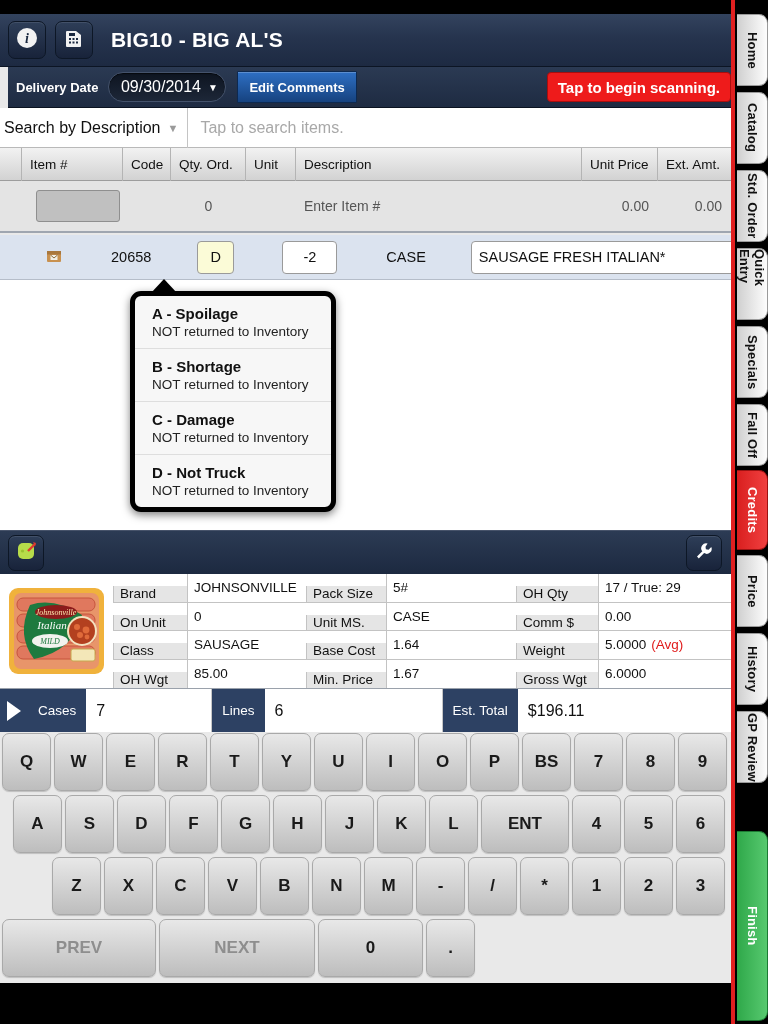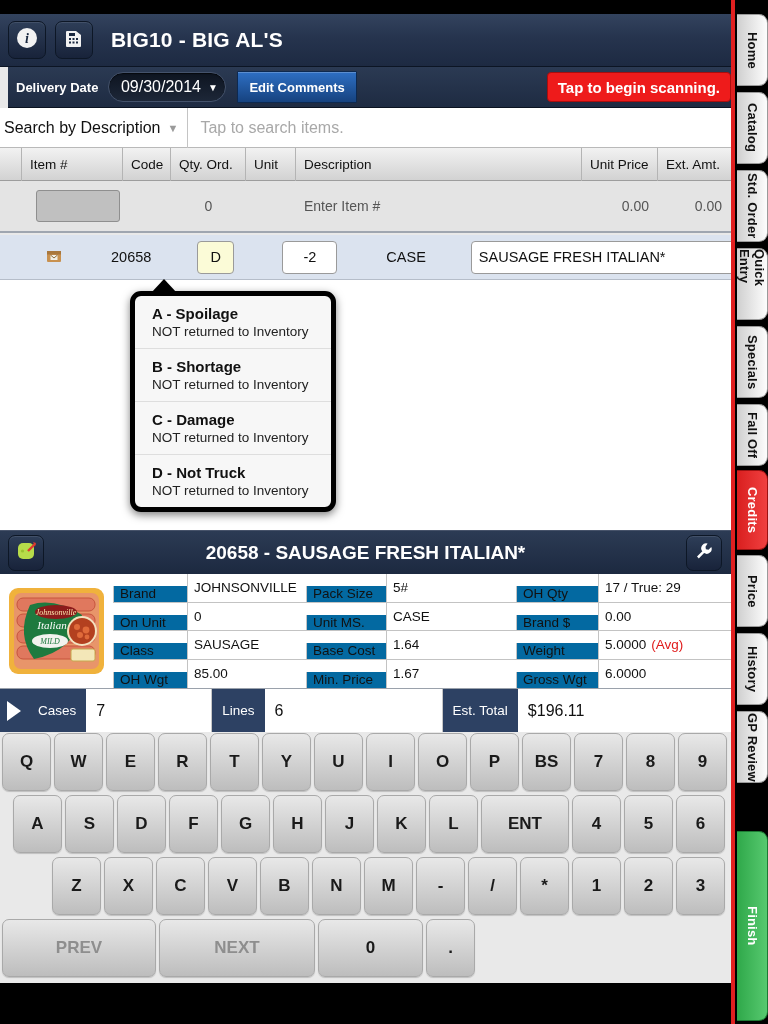--- a/index.html
+++ b/index.html
@@ -139,21 +139,21 @@
   .detailhdr .title { color:#fff; font-size:19px; font-weight:bold; }
   .detailhdr .sqbtn { position:absolute; width:36px; height:36px; }
   .detailhdr .left { left:8px; }
   .detailhdr .right { right:9px; }
 
   
   .detail { position:absolute; left:0; top:574px; width:731px; height:114px; background:#fff; display:flex; }
   .prodimg { width:113px; height:114px; display:flex; align-items:center; justify-content:center; background:#fff; }
   .dgrid { flex:1; display:grid; grid-template-columns:74px 119px 80px 130px 82px auto; grid-template-rows:repeat(4,1fr); }
   .dgrid div { border-left:1px solid #c3c3c3; border-bottom:1px solid #c3c3c3; display:flex; align-items:center; padding-left:6px; font-size:13.5px; color:#111; }
-  .dgrid .k { background:#0369a1;margin-top:12px; }
+  .dgrid .k { background:#e5e5e5;margin-top:12px; }
   .dgrid .v { background:#fff; }
   .dgrid .r4 { border-bottom:none; }
   .avg { color:#e01b1b; margin-left:5px; }
 
   
   .totals { position:absolute; left:0; top:688px; width:731px; height:44px; background:#fff; display:flex; align-items:stretch; border-top:1px solid #9aa1ab; }
   .tri { width:28px; display:flex; align-items:center; justify-content:center; background:#2d4163; }
   .tri i { width:0;height:0;border-top:10px solid transparent;border-bottom:10px solid transparent;border-left:14px solid #fff; display:block;}
   .tlabel { background:#2d4163; color:#fff; font-size:13.5px; font-weight:normal; display:flex; align-items:center; padding:0 10px; }
   .tval { background:#fff; color:#111; font-size:16px; display:flex; align-items:center; padding-left:10px; border-right:1px solid #c7c7c7;}
@@ -323,21 +323,20 @@
       <div class="sqbtn left">
         <span>
           <svg width="22" height="22" viewBox="0 0 22 22">
             <path d="M3 8 a5 5 0 0 1 5-5 h6 a5 5 0 0 1 5 5 v6 a5 5 0 0 1 -5 5 h-6 a5 5 0 0 1 -5 -5z" fill="#b7dc4a"></path>
             <circle cx="7.5" cy="11" r="1.6" fill="#9ac22f"></circle>
             <path d="M13 11 L20 4" stroke="#e03a2f" stroke-width="2.4" fill="none"></path>
             <path d="M18 2 L21 3 L20 6z" fill="#e03a2f"></path>
           </svg>
         </span>
       </div>
-      <div class="title">20658 - SAUSAGE FRESH ITALIAN*</div>
       <div class="sqbtn right">
         <span>
           <svg width="20" height="20" viewBox="0 0 20 20">
             <path d="M13.6 2.4 a5 5 0 0 0 -5.3 7.9 L3 15.6 l1.8 1.8 l5.3-5.3 a5 5 0 0 0 7.2-6.2 l-2.8 2.8 l-2.6-.4 l-.4-2.6z" fill="#ffffff"></path>
           </svg>
         </span>
       </div>
     </div>
 
     <div class="detail">
@@ -373,21 +372,21 @@
         <div class="v">JOHNSONVILLE</div>
         <div class="k">Pack Size</div>
         <div class="v">5#</div>
         <div class="k">OH Qty</div>
         <div class="v">17 / True: 29</div>
 
         <div class="k">On Unit</div>
         <div class="v">0</div>
         <div class="k">Unit MS.</div>
         <div class="v">CASE</div>
-        <div class="k">Brand $</div>
+        <div class="k">Comm $</div>
         <div class="v">0.00</div>
 
         <div class="k">Class</div>
         <div class="v">SAUSAGE</div>
         <div class="k">Base Cost</div>
         <div class="v">1.64</div>
         <div class="k">Weight</div>
         <div class="v">
           <span>5.0000</span>
           <span class="avg">(Avg)</span>

